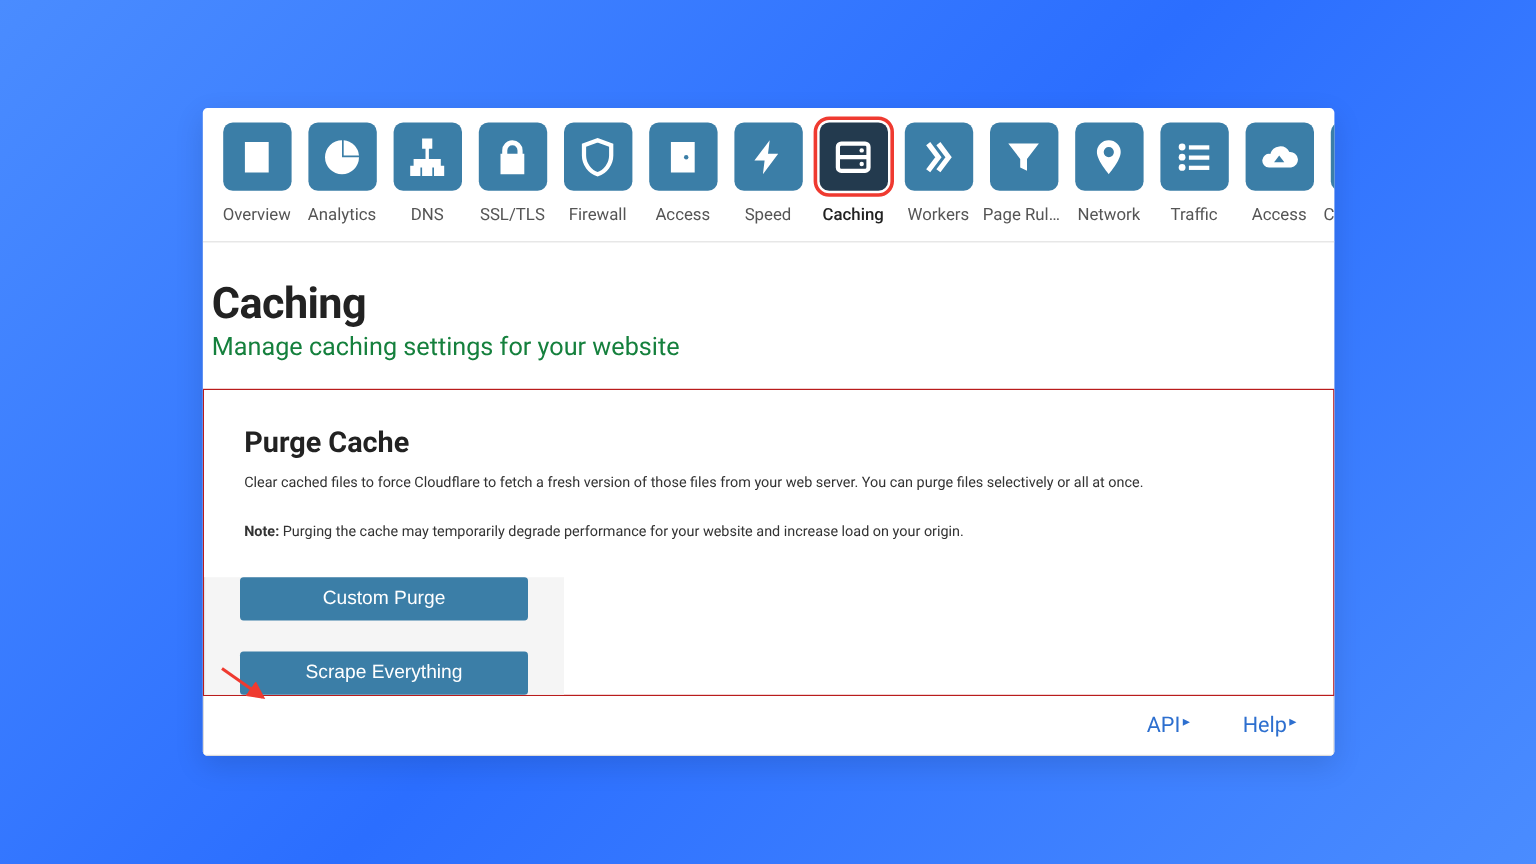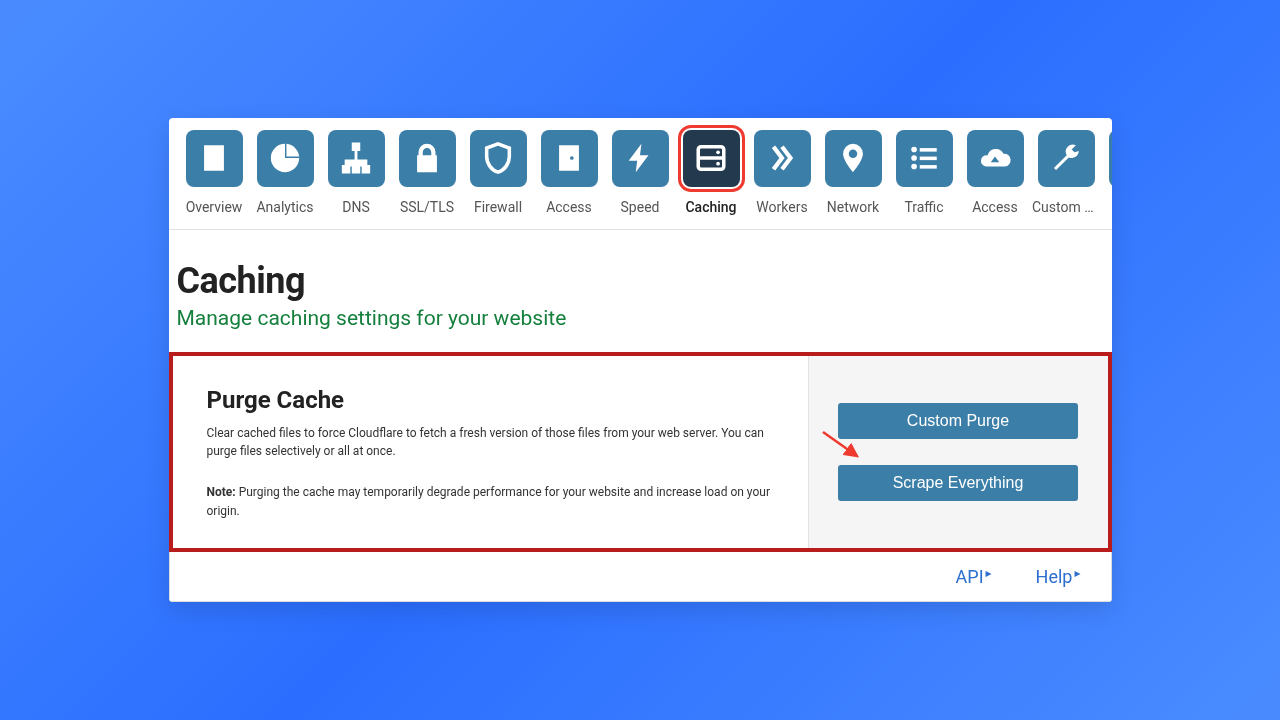--- a/index.html
+++ b/index.html
@@ -58,23 +58,24 @@
     text-align: center;
   }
   .nav-item.active .label { color: #222; font-weight: 500; }
 
   .content { padding: 30px 0 0 0; }
   .header { padding: 0 8px 22px 8px; }
   .header h1 { font-size: 36px; font-weight: 700; color: #222; letter-spacing: -0.5px; }
   .header .sub { font-size: 21px; color: #15803d; margin-top: 4px; }
 
   .card {
-    border: 4px solid #b91c1c;
+    border: 1px solid #b91c1c;
     margin: 0 0 0 0;
     display: flex;
+    flex-direction: column;
   }
   .card-left {
     flex: 1;
     padding: 30px 34px 28px 34px;
   }
   .card-left h2 { font-size: 24px; font-weight: 700; color: #222; margin-bottom: 10px; }
   .card-left p { font-size: 12px; color: #333; line-height: 1.55; }
   .card-left p + p { margin-top: 22px; }
   .card-right {
     width: 300px;
@@ -192,20 +193,28 @@
         </div>
         <div class="label">Caching</div>
       </div>
       <div class="nav-item">
         <div class="tile">
           <svg>
             <use href="#workers-icon"></use>
           </svg>
         </div>
         <div class="label">Workers</div>
+      </div>
+      <div class="nav-item">
+        <div class="tile">
+          <svg>
+            <use href="#funnel-icon"></use>
+          </svg>
+        </div>
+        <div class="label">Page Rules</div>
       </div>
       <div class="nav-item">
         <div class="tile">
           <svg>
             <use href="#pin-icon"></use>
           </svg>
         </div>
         <div class="label">Network</div>
       </div>
       <div class="nav-item">

